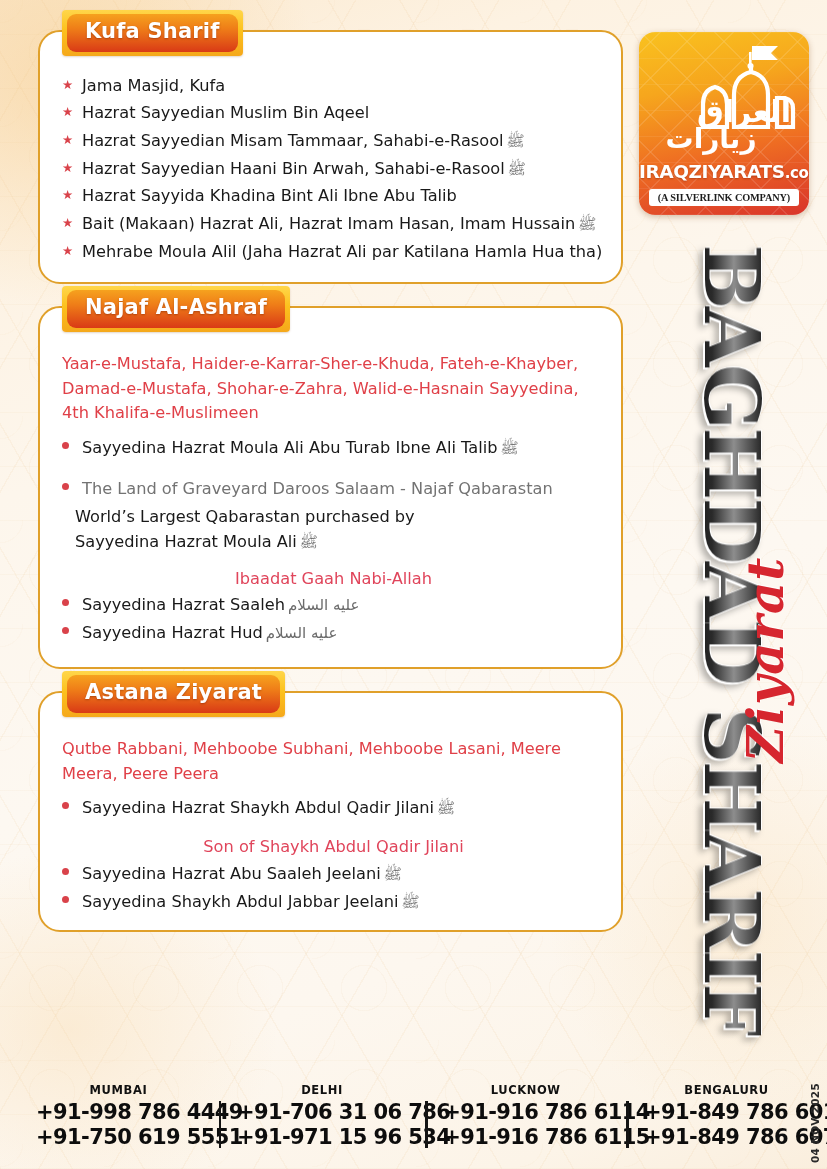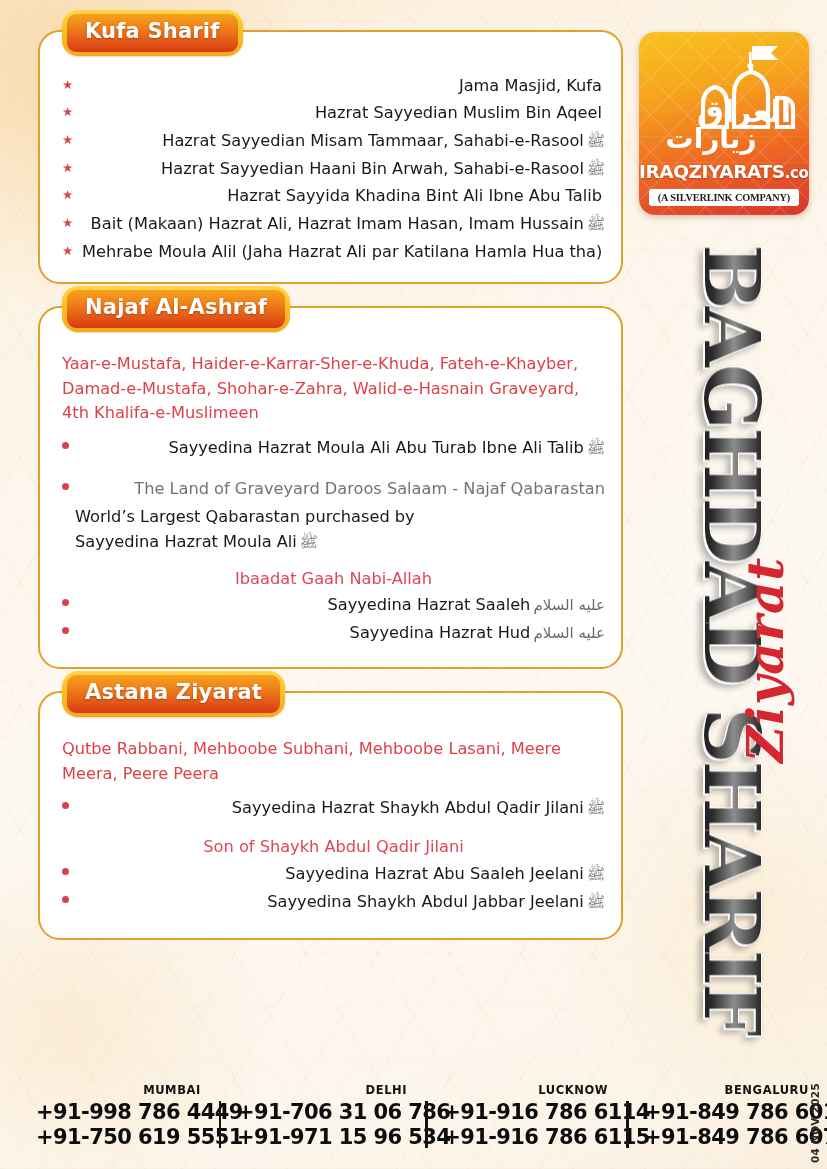--- a/index.html
+++ b/index.html
@@ -87,47 +87,47 @@
   
   .card {
     position: relative;
     background: #ffffff;
     border: 2px solid #e0a02a;
     border-radius: 22px;
     margin-bottom: 22px;
     padding: 40px 16px 16px 22px;
   }
   .card-najaf { padding-bottom: 20px; }
-  .card-astana { padding-bottom: 22px; }
+  .card-astana { padding-bottom: 14px; }
 
   
   .badge {
     position: absolute;
     left: 22px;
     top: -22px;
     padding: 4px 5px;
-    border-radius: 16px;
+    border-radius: 4px;
     background: linear-gradient(180deg, #ffd64a 0%, #fcc11d 45%, #f5a81b 100%);
     box-shadow: 0 1px 2px rgba(120,70,0,.22);
   }
   .badge-inner {
     border-radius: 9px;
     padding: 6px 18px 8px 18px;
     background: linear-gradient(180deg, #f6a21e 0%, #ef7e18 38%, #d93a16 100%);
     color: #ffffff;
     font-size: 21px;
     font-weight: bold;
     letter-spacing: .2px;
     line-height: 1.12;
     text-shadow: 0 1px 2px rgba(110,30,0,.45);
     white-space: nowrap;
   }
 
   
-  ul { list-style: none; text-align: right; }
+  ul { list-style: none; }
 
   .li {
     display: flex;
     align-items: flex-start;
     font-size: 16.2px;
     color: #191919;
     line-height: 1.28;
     padding: 3.5px 0;
   }
   .li-mark {
@@ -284,21 +284,21 @@
     height: 72px;
     display: flex;
     align-items: flex-start;
     justify-content: center;
     gap: 0;
     padding-left: 18px;
   }
   .fcol {
     position: relative;
     padding: 0 18px;
-    text-align: right;
+    text-align: center;
     min-width: 196px;
   }
   .fcol + .fcol::before {
     content: "";
     position: absolute;
     left: 0;
     top: 18px;
     bottom: 2px;
     width: 2.5px;
     background: #141414;
@@ -406,21 +406,21 @@
             <span class="li-text"><span>Mehrabe Moula Alil (Jaha Hazrat Ali par Katilana Hamla Hua tha)</span><span class="arab"></span></span>
           </li>
       </ul>
     </div>
 
     <div class="card card-najaf">
       <div class="badge">
         <div class="badge-inner">Najaf Al-Ashraf</div>
       </div>
 
-      <div class="redpara">Yaar-e-Mustafa, Haider-e-Karrar-Sher-e-Khuda, Fateh-e-Khayber, Damad-e-Mustafa, Shohar-e-Zahra, Walid-e-Hasnain Graveyard, 4th Khalifa-e-Muslimeen</div>
+      <div class="redpara">Yaar-e-Mustafa, Haider-e-Karrar-Sher-e-Khuda, Fateh-e-Khayber, Damad-e-Mustafa, Shohar-e-Zahra, Walid-e-Hasnain Sayyedina, 4th Khalifa-e-Muslimeen</div>
 
       <ul>
         <li class="li">
             <span class="li-mark dot"></span>
             <span class="li-text"><span>Sayyedina Hazrat Moula Ali Abu Turab Ibne Ali Talib</span><span class="arab">ﷺ</span></span>
           </li>
       </ul>
 
       <ul>
         <li class="li" style="margin-top:14px;">

